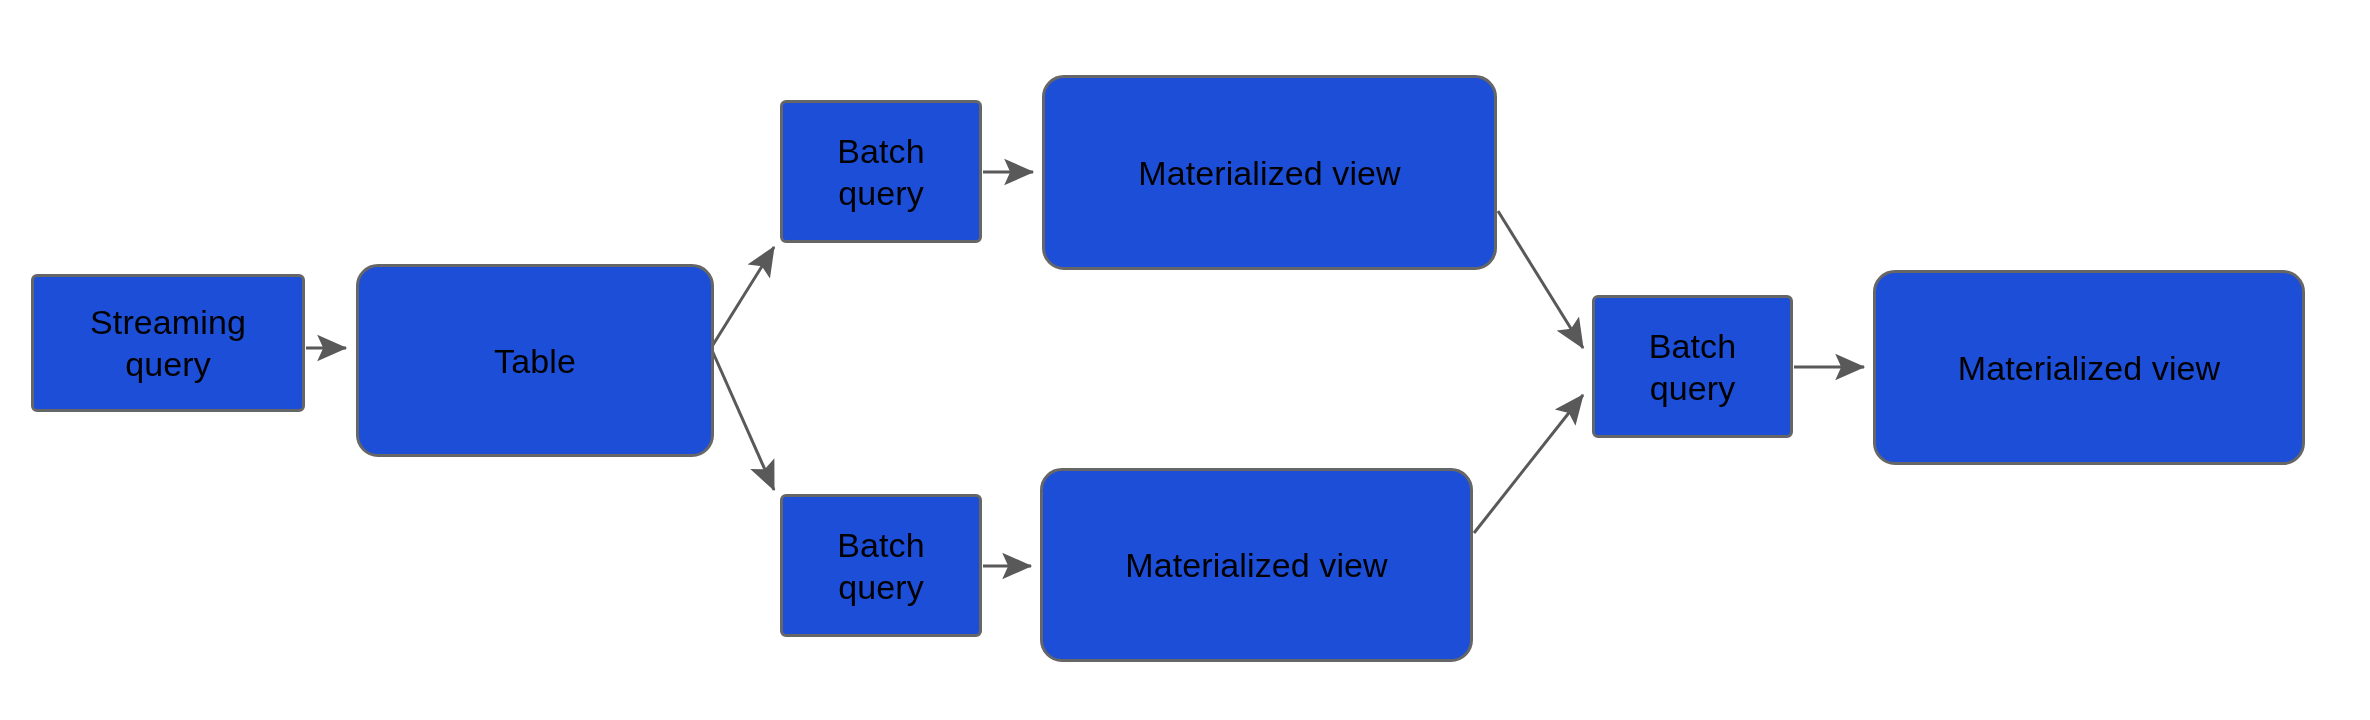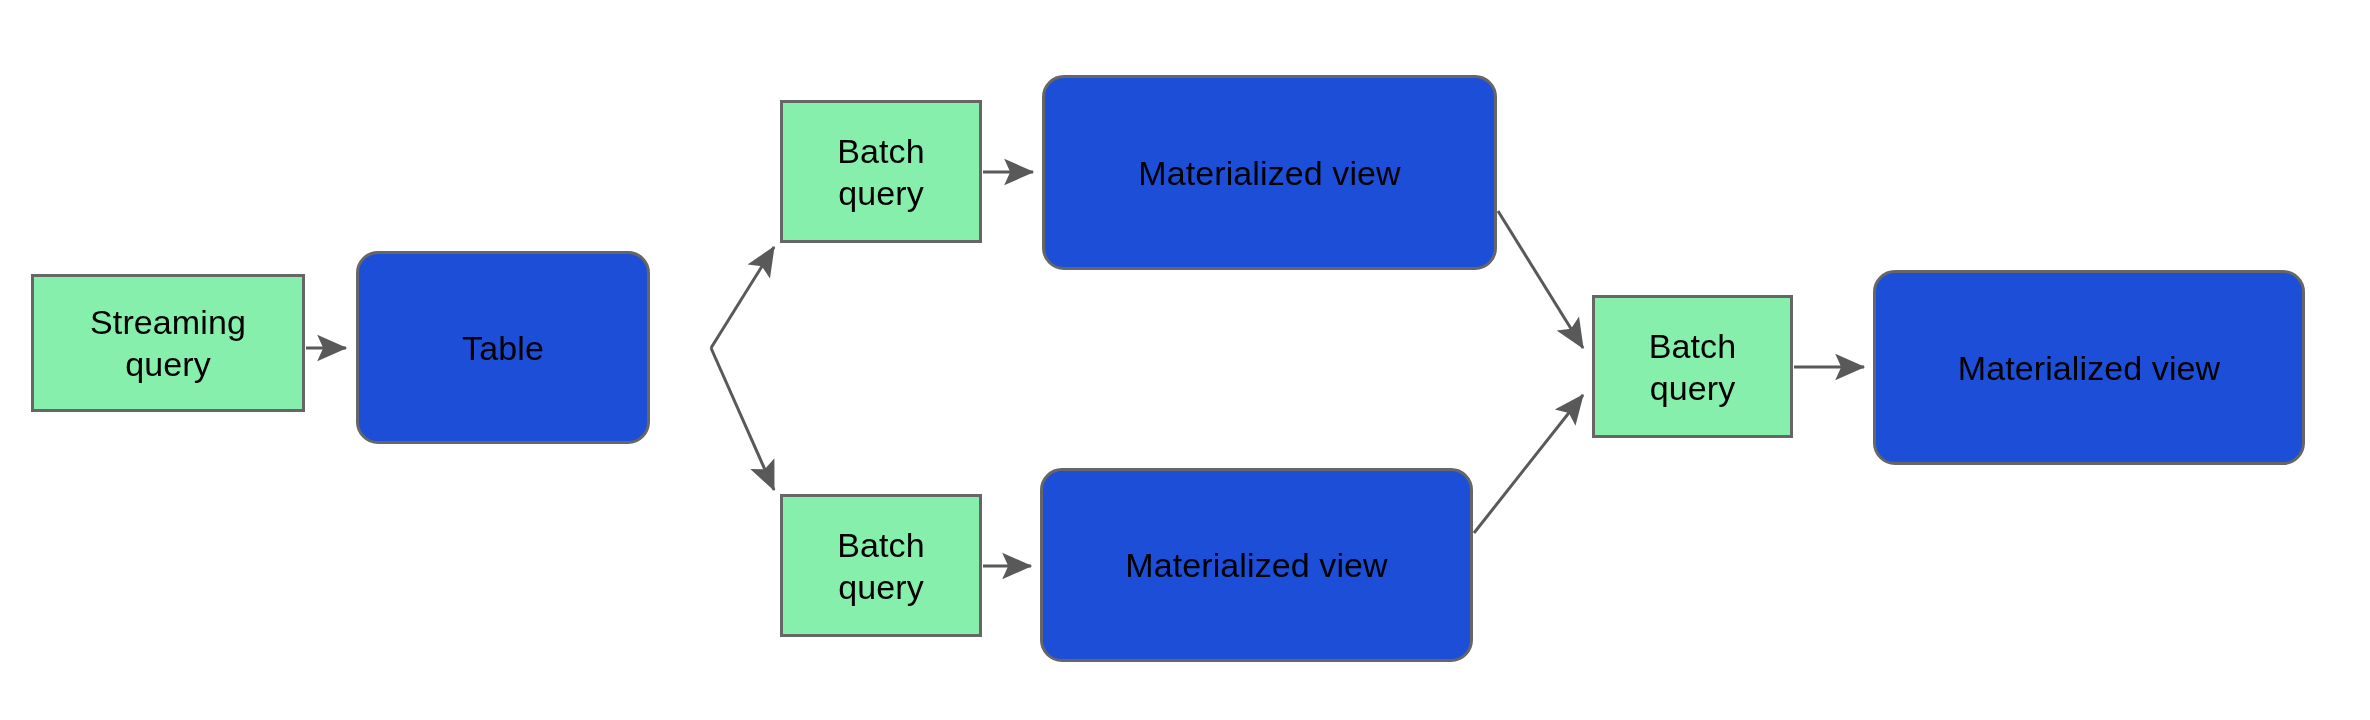--- a/index.html
+++ b/index.html
@@ -31,23 +31,23 @@
     align-items: center;
     justify-content: center;
     text-align: center;
     color: #000000;
     font-size: 34px;
     line-height: 42px;
     letter-spacing: 0.1px;
     z-index: 2;
   }
   .node-process {
-    background: #86efac;
+    background: #1d4ed8;
     border: 3px solid #666666;
-    border-radius: 0;
+    border-radius: 6px;
   }
   .node-store {
     background: #1d4ed8;
     border: 3px solid #666666;
     border-radius: 22px;
   }
   .node-label {
     display: block;
     white-space: pre-line;
     padding: 0 6px;
@@ -74,21 +74,21 @@
         <path d="M 1474 533 L 1583 395" fill="none" stroke="#595959" stroke-width="3" stroke-linecap="butt" marker-end="url(#arrowhead)"></path>
         <path d="M 1794 367 L 1864 367" fill="none" stroke="#595959" stroke-width="3" stroke-linecap="butt" marker-end="url(#arrowhead)"></path>
       </g>
   </svg>
 
   <div id="node-layer">
       <div class="node node-process" style="left: 31px; top: 274px; width: 274px; height: 138px;">
         <span class="node-label">Streaming
 query</span>
       </div>
-      <div class="node node-store" style="left: 356px; top: 251px; width: 294px; height: 193px;">
+      <div class="node node-store" style="left: 356px; top: 264px; width: 358px; height: 193px;">
         <span class="node-label">Table</span>
       </div>
       <div class="node node-process" style="left: 780px; top: 100px; width: 202px; height: 143px;">
         <span class="node-label">Batch
 query</span>
       </div>
       <div class="node node-store" style="left: 1042px; top: 75px; width: 455px; height: 195px;">
         <span class="node-label">Materialized view</span>
       </div>
       <div class="node node-process" style="left: 780px; top: 494px; width: 202px; height: 143px;">

